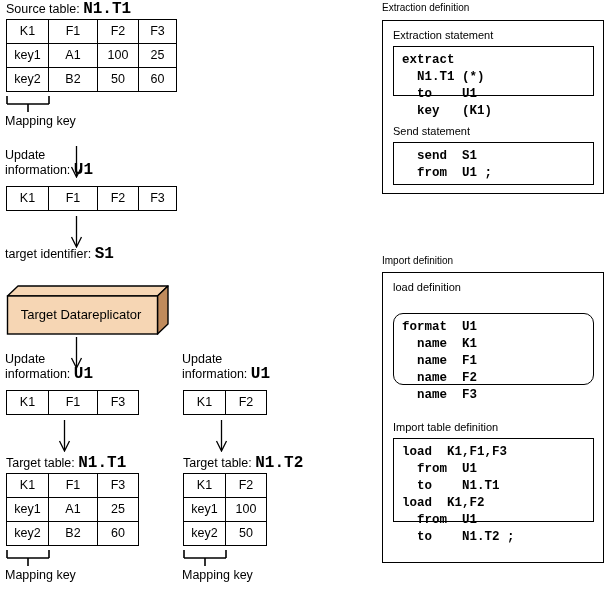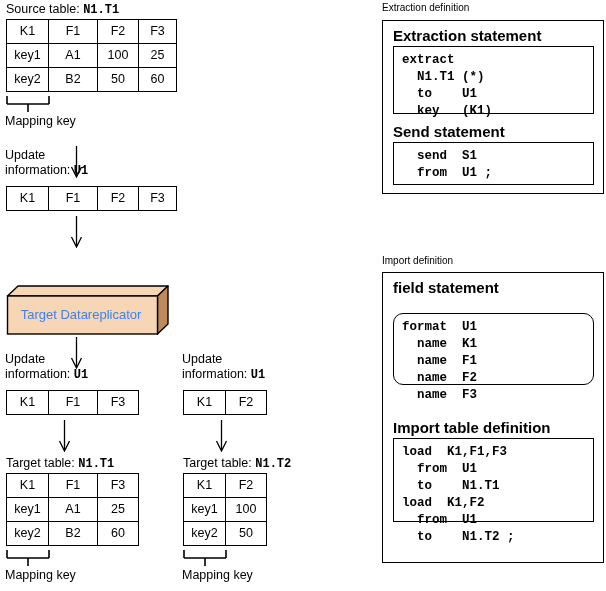--- a/index.html
+++ b/index.html
@@ -3,21 +3,21 @@
 <meta charset="utf-8">
 <style>
   html,body{margin:0;padding:0;}
   body{
     width:606px;height:591px;position:relative;background:#ffffff;
     font-family:"Liberation Sans", sans-serif;
     font-size:12.5px;color:#000;overflow:hidden;
   }
   .abs{position:absolute;}
   .lbl{white-space:nowrap;line-height:15px;}
-  .mono{font-family:"Liberation Mono", monospace;font-size:12px;font-weight:bold;}
+  .mono{font-family:"Liberation Mono", monospace;font-size:16px;font-weight:bold;}
   .lbl .mono{font-weight:bold;}
 
   
   .tbl{position:absolute;border-collapse:collapse;}
   .tbl td{
     border:1.3px solid #000;text-align:center;vertical-align:middle;
     height:23px;padding:0 1px;font-size:12.5px;line-height:23px;
     font-family:"Liberation Sans", sans-serif;
     margin-left:20px;
   }
@@ -29,28 +29,28 @@
   
   .bracket{position:absolute;}
   .bracket svg{display:block;}
 
   
   .box3d{position:absolute;}
   .box3d svg{display:block;}
   .box3d .cap{
     position:absolute;left:0;top:0;width:100%;height:100%;
     display:flex;align-items:center;justify-content:center;
-    font-size:13px;color:#3b82f6;padding-top:8px;padding-right:14px;
+    font-size:13px;color:#000000;padding-top:8px;padding-right:14px;
     box-sizing:border-box;pointer-events:none;
   }
 
   
   .panel{position:absolute;border:1.6px solid #000;background:#fff;box-sizing:border-box;}
   .panel-title{position:absolute;white-space:nowrap;font-size:10px;}
-  .subhead{position:absolute;white-space:nowrap;font-size:15px;line-height:15px;font-weight:bold;}
+  .subhead{position:absolute;white-space:nowrap;font-size:11px;line-height:15px;}
   .codebox{position:absolute;border:1.4px solid #000;background:#fff;box-sizing:border-box;}
   .codebox pre{
     margin:0;padding:5px 8px;
     font-family:"Liberation Mono", monospace;
     font-size:12.5px;line-height:17px;font-weight:bold;
     white-space:pre;color:#000;
   }
 </style>
 </head>
 <body>
@@ -113,20 +113,21 @@
   </table>
 
 <div class="arrow" style="left:70px;top:216px;">
   <svg width="13" height="32" viewBox="0 0 13 32">
     <path d="M6.5,0 L6.5,30" stroke="#000" stroke-width="1.3" fill="none"></path>
     <path d="M1.5,21 L6.5,31 L11.5,21" stroke="#000" stroke-width="1.3" fill="none"></path>
   </svg>
 </div>
 
 <div class="abs lbl" style="left:5px;top:247px;">
+  <div><span>target identifier: </span><span class="mono">S1</span></div>
 </div>
 
 <div class="box3d" style="left:6px;top:284px;">
   <svg width="164" height="52" viewBox="0 0 164 52">
     <polygon points="1.5,12 12,2 162,2 151.5,12" fill="#f6d6b4" stroke="#000" stroke-width="1.4" stroke-linejoin="round"></polygon>
     <polygon points="151.5,12 162,2 162,40 151.5,50" fill="#c08b5c" stroke="#000" stroke-width="1.4" stroke-linejoin="round"></polygon>
     <rect x="1.5" y="12" width="150" height="38" fill="#f6d6b4" stroke="#000" stroke-width="1.4"></rect>
   </svg>
   <div class="cap">Target Datareplicator</div>
 </div>
@@ -237,38 +238,38 @@
   <svg width="44" height="18" viewBox="0 0 44 18">
     <path d="M1,1 L1,9 M1,9 L43,9 M43,1 L43,9 M22,9 L22,17" stroke="#000" stroke-width="1.6" fill="none"></path>
   </svg>
 </div>
 <div class="abs lbl" style="left:182px;top:568px;">Mapping key</div>
 
 <div class="panel-title" style="left:382px;top:2px;">Extraction definition</div>
 <div class="panel" style="left:382px;top:20px;width:222px;height:174px;"></div>
 
 <div class="subhead" style="left:393px;top:28px;">Extraction statement</div>
-<div class="codebox" style="left:393px;top:46px;width:201px;height:68px;">
+<div class="codebox" style="left:393px;top:46px;width:201px;height:50px;">
   <pre>extract
   N1.T1 (*)
   to    U1
   key   (K1)</pre>
 </div>
 
 <div class="subhead" style="left:393px;top:124px;">Send statement</div>
 <div class="codebox" style="left:393px;top:142px;width:201px;height:43px;">
   <pre>  send  S1
   from  U1 ;</pre>
 </div>
 
 <div class="panel-title" style="left:382px;top:255px;">Import definition</div>
 <div class="panel" style="left:382px;top:272px;width:222px;height:291px;"></div>
 
 <div class="subhead" style="left:393px;top:280px;">
-  <div>field statement</div>
+  <div>load definition</div>
 </div>
 <div class="codebox" style="left:393px;top:313px;width:201px;height:72px;border-radius:10px;">
   <pre>format  U1
   name  K1
   name  F1
   name  F2
   name  F3</pre>
 </div>
 
 <div class="subhead" style="left:393px;top:420px;">Import table definition</div>

